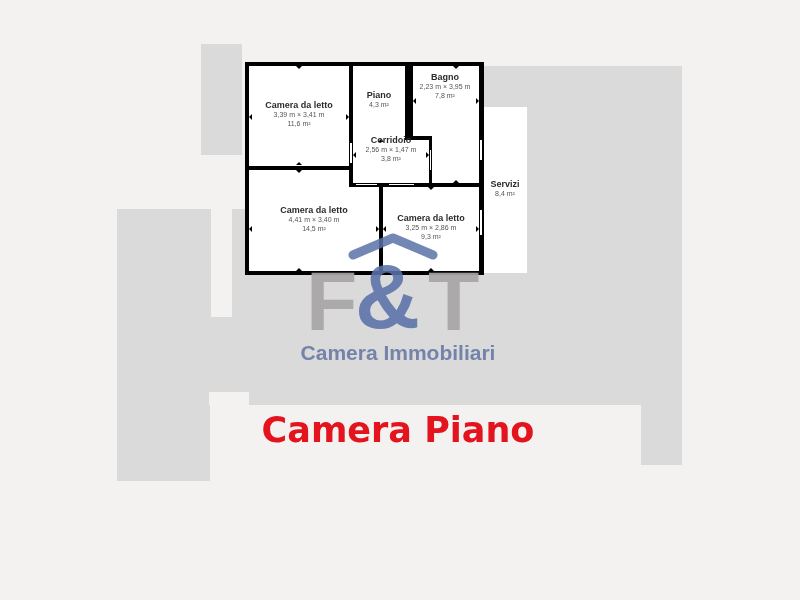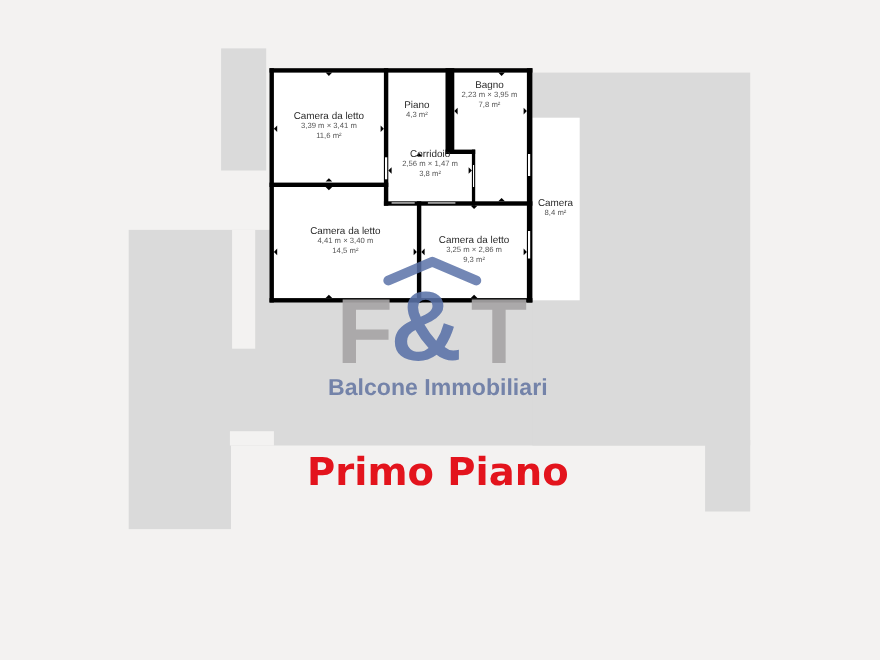--- a/index.html
+++ b/index.html
@@ -3,21 +3,21 @@
 <meta charset="utf-8">
 <style>
   html,body{margin:0;padding:0;}
   body{width:800px;height:600px;background:#f3f2f1;position:relative;overflow:hidden;font-family:"Liberation Sans",sans-serif;}
   .abs{position:absolute;}
   .gray{background:#dadada;}
   .bg{background:#f3f2f1;}
   .wh{background:#ffffff;}
   .wall{background:#000;}
   .room-label{position:absolute;text-align:center;color:#333;line-height:1.25;}
-  .room-name{font-size:9px;font-weight:normal;color:#2b2b2b;display:block;}
+  .room-name{font-size:9px;font-weight:bold;color:#2b2b2b;display:block;}
   .room-dim{font-size:7px;color:#555;display:block;}
   .tri{position:absolute;width:0;height:0;}
   .tri-d{border-left:3px solid transparent;border-right:3px solid transparent;border-top:3px solid #000;}
   .tri-u{border-left:3px solid transparent;border-right:3px solid transparent;border-bottom:3px solid #000;}
   .tri-l{border-top:3px solid transparent;border-bottom:3px solid transparent;border-right:3px solid #000;}
   .tri-r{border-top:3px solid transparent;border-bottom:3px solid transparent;border-left:3px solid #000;}
   .logo-letter{position:absolute;font-weight:bold;font-family:"Liberation Sans",sans-serif;}
   .floor-title{position:absolute;left:250px;top:410px;width:296px;text-align:center;font-family:"DejaVu Sans",sans-serif;font-weight:bold;font-size:35px;color:#e3141d;letter-spacing:0px;}
   .tagline{position:absolute;left:296px;top:341px;width:204px;text-align:center;font-weight:bold;font-size:21px;color:#7483a9;}
 </style>
@@ -98,27 +98,27 @@
   <span class="room-name">Camera da letto</span>
   <span class="room-dim">4,41 m × 3,40 m</span>
   <span class="room-dim">14,5 m²</span>
 </div>
 <div class="room-label" style="left:383px;top:213px;width:96px;">
   <span class="room-name">Camera da letto</span>
   <span class="room-dim">3,25 m × 2,86 m</span>
   <span class="room-dim">9,3 m²</span>
 </div>
 <div class="room-label" style="left:483px;top:179px;width:44px;">
-  <span class="room-name">Camera</span>
+  <span class="room-name">Servizi</span>
   <span class="room-dim">8,4 m²</span>
 </div>
 
 <div>
   <div class="logo-letter" style="left:306px;top:259px;font-size:84px;line-height:84px;color:#a8a5a6;opacity:0.92;">F</div>
   <div class="logo-letter" style="left:428px;top:259px;font-size:84px;line-height:84px;color:#a8a5a6;opacity:0.92;">T</div>
   <svg class="abs" style="left:348px;top:232px;" width="90" height="28" viewBox="0 0 90 28">
     <polyline points="5,23 45,6 85,23" fill="none" stroke="#5a72a8" stroke-width="9" stroke-linecap="round" stroke-linejoin="round" opacity="0.85"></polyline>
   </svg>
   <div class="logo-letter" style="left:355px;top:252px;font-size:90px;line-height:90px;color:#5a72a8;opacity:0.88;">&amp;</div>
-  <div class="tagline">Balcone Immobiliari</div>
+  <div class="tagline">Camera Immobiliari</div>
 </div>
 
-<div class="floor-title">Primo Piano</div>
+<div class="floor-title">Camera Piano</div>
 
 </body></html>

